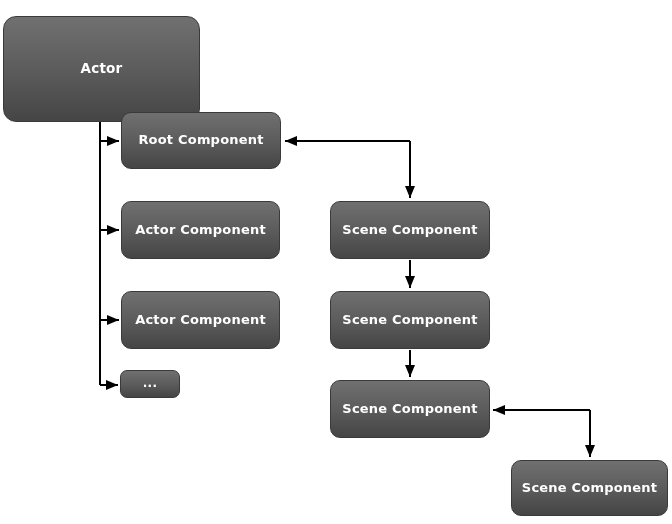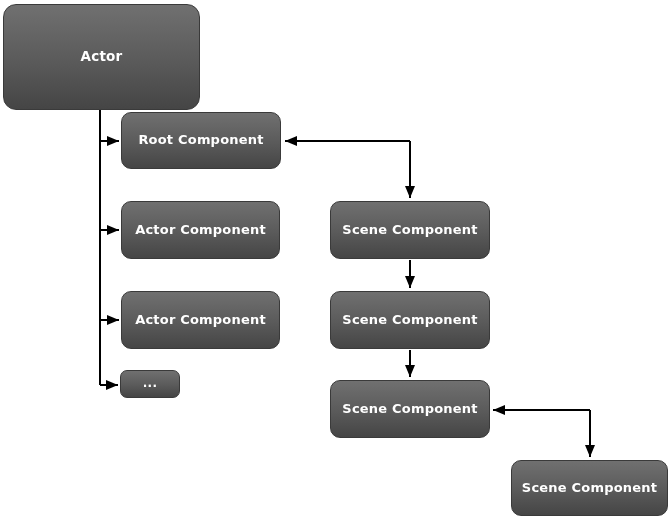--- a/index.html
+++ b/index.html
@@ -54,21 +54,21 @@
     <path class="edge" d="M410,141 L285,141" marker-end="url(#arrow)"></path>
     <path class="edge" d="M410,141 L410,198" marker-end="url(#arrow)"></path>
 
     <path class="edge" d="M410,260 L410,288" marker-end="url(#arrow)"></path>
     <path class="edge" d="M410,350 L410,377" marker-end="url(#arrow)"></path>
 
     <path class="edge" d="M590,410 L493,410" marker-end="url(#arrow)"></path>
     <path class="edge" d="M590,410 L590,457" marker-end="url(#arrow)"></path>
   </svg>
 
-  <div class="node actor" style="left:3px;top:4px;width:197px;height:106px;">
+  <div class="node actor" style="left:3px;top:16px;width:197px;height:106px;">
     <span>Actor</span>
   </div>
 
   <div class="node" style="left:121px;top:112px;width:160px;height:57px;gap:47px;">
     <span>Root Component</span>
   </div>
 
   <div class="node" style="left:121px;top:201px;width:159px;height:58px;">
     <span>Actor Component</span>
   </div>

